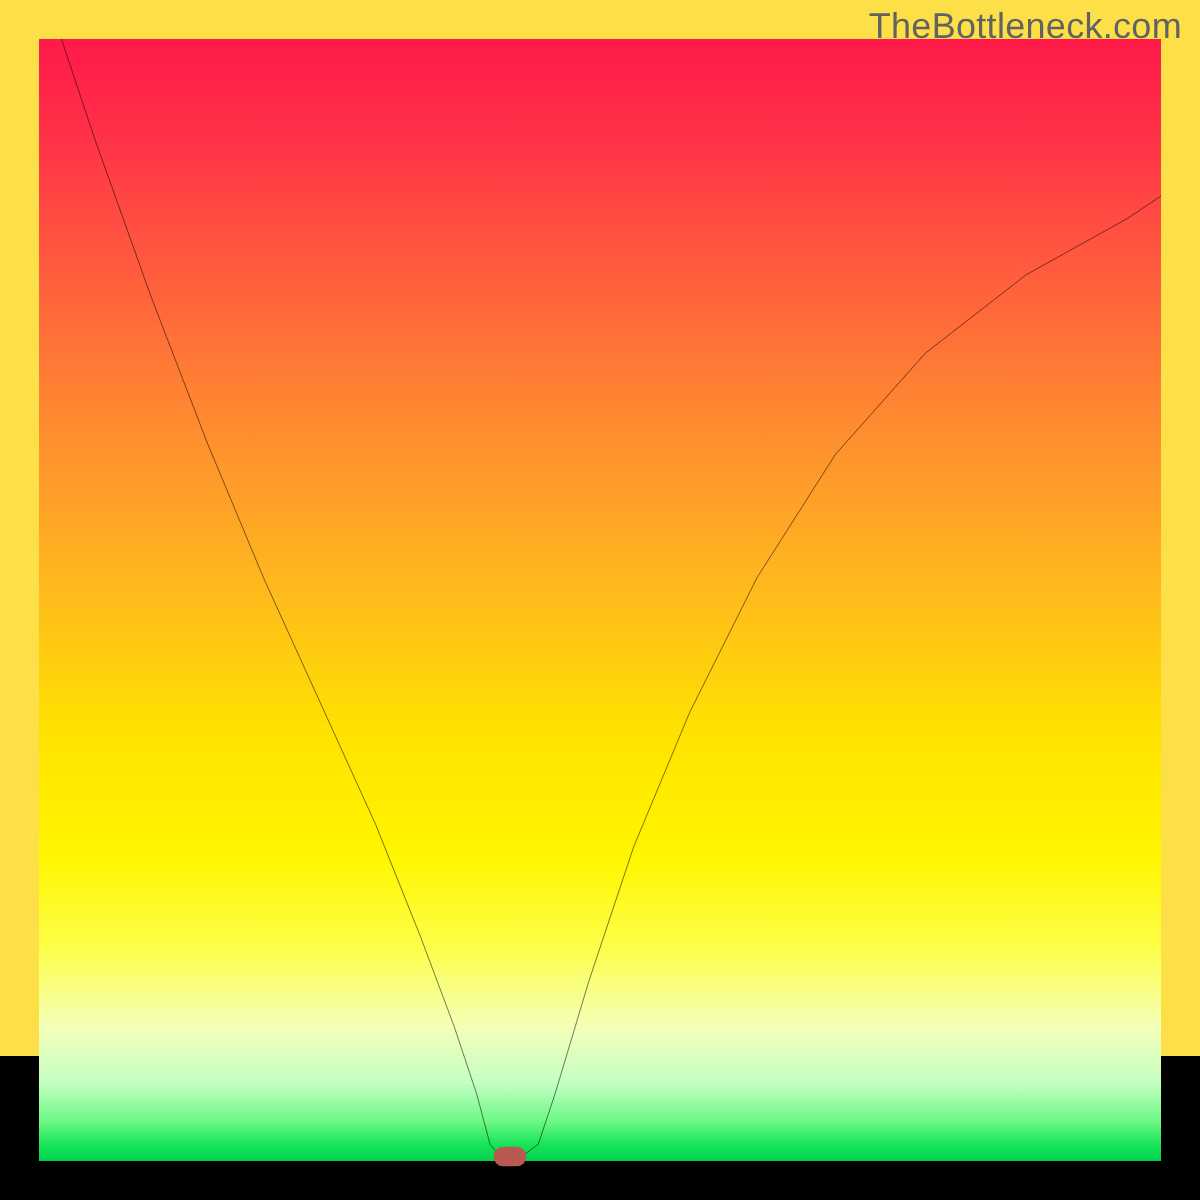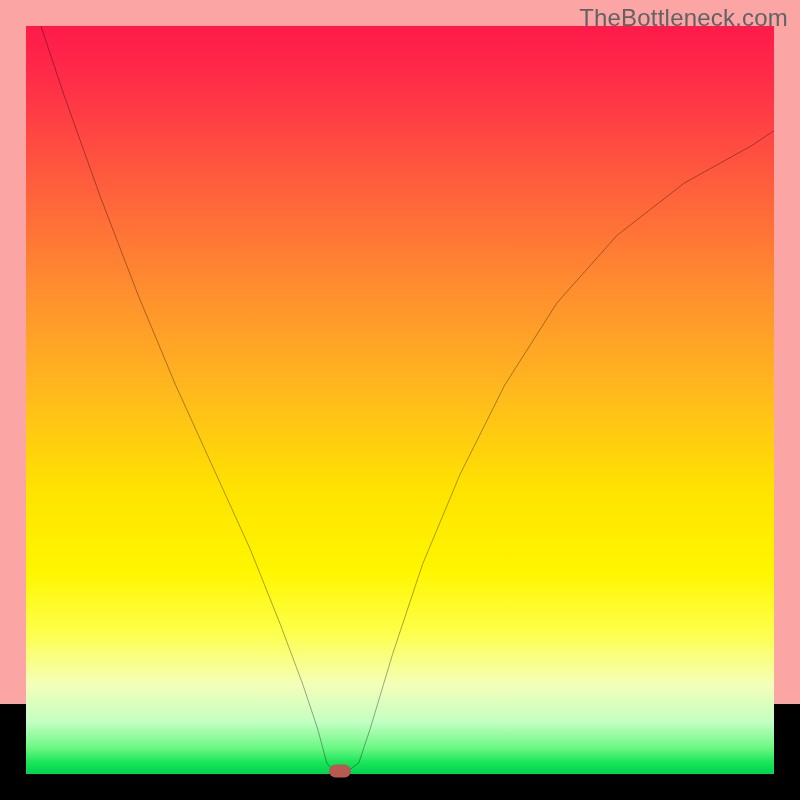--- a/index.html
+++ b/index.html
@@ -8,21 +8,21 @@
     width: 800px;
     height: 800px;
     overflow: hidden;
     background: #000;
     font-family: Arial, Helvetica, sans-serif;
   }
   .frame {
     position: relative;
     width: 800px;
     height: 704px;
-    background: #fca5a5;
+    background: #fde047;
   }
   .watermark {
     position: absolute;
     top: 4px;
     right: 12px;
     color: #626262;
     font-size: 24px;
     font-weight: 400;
     letter-spacing: 0.2px;
     z-index: 30;

